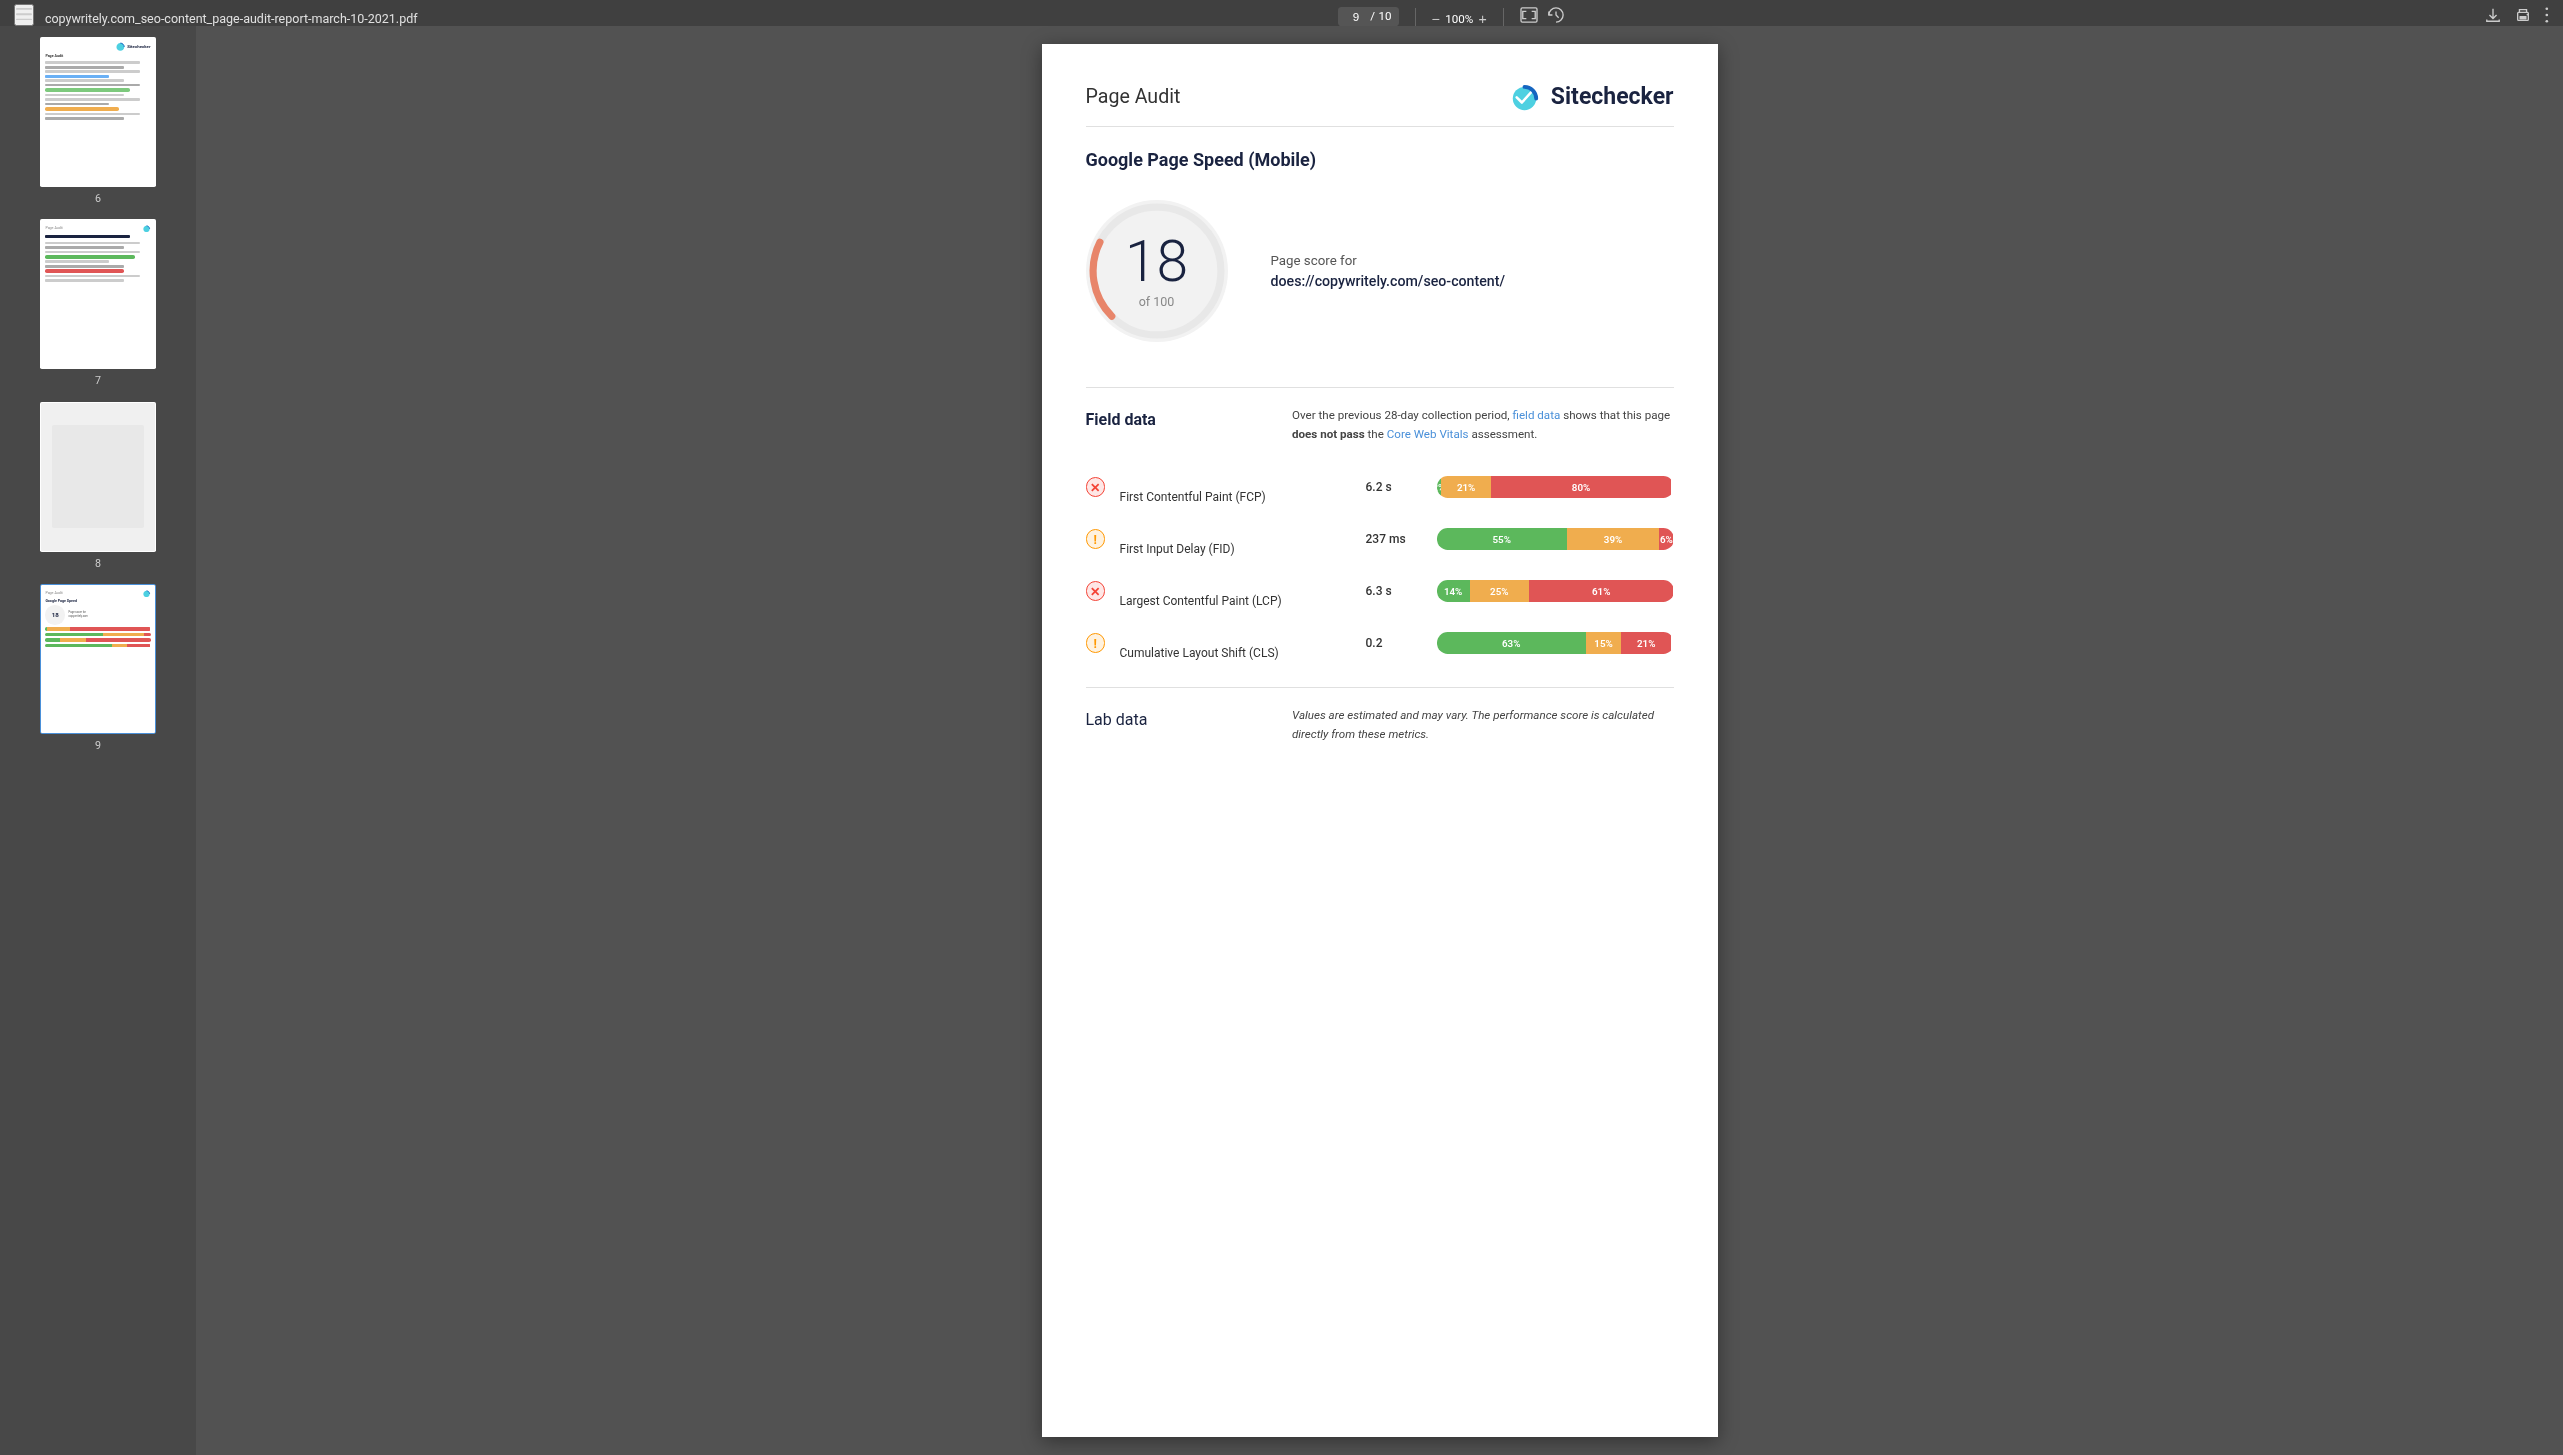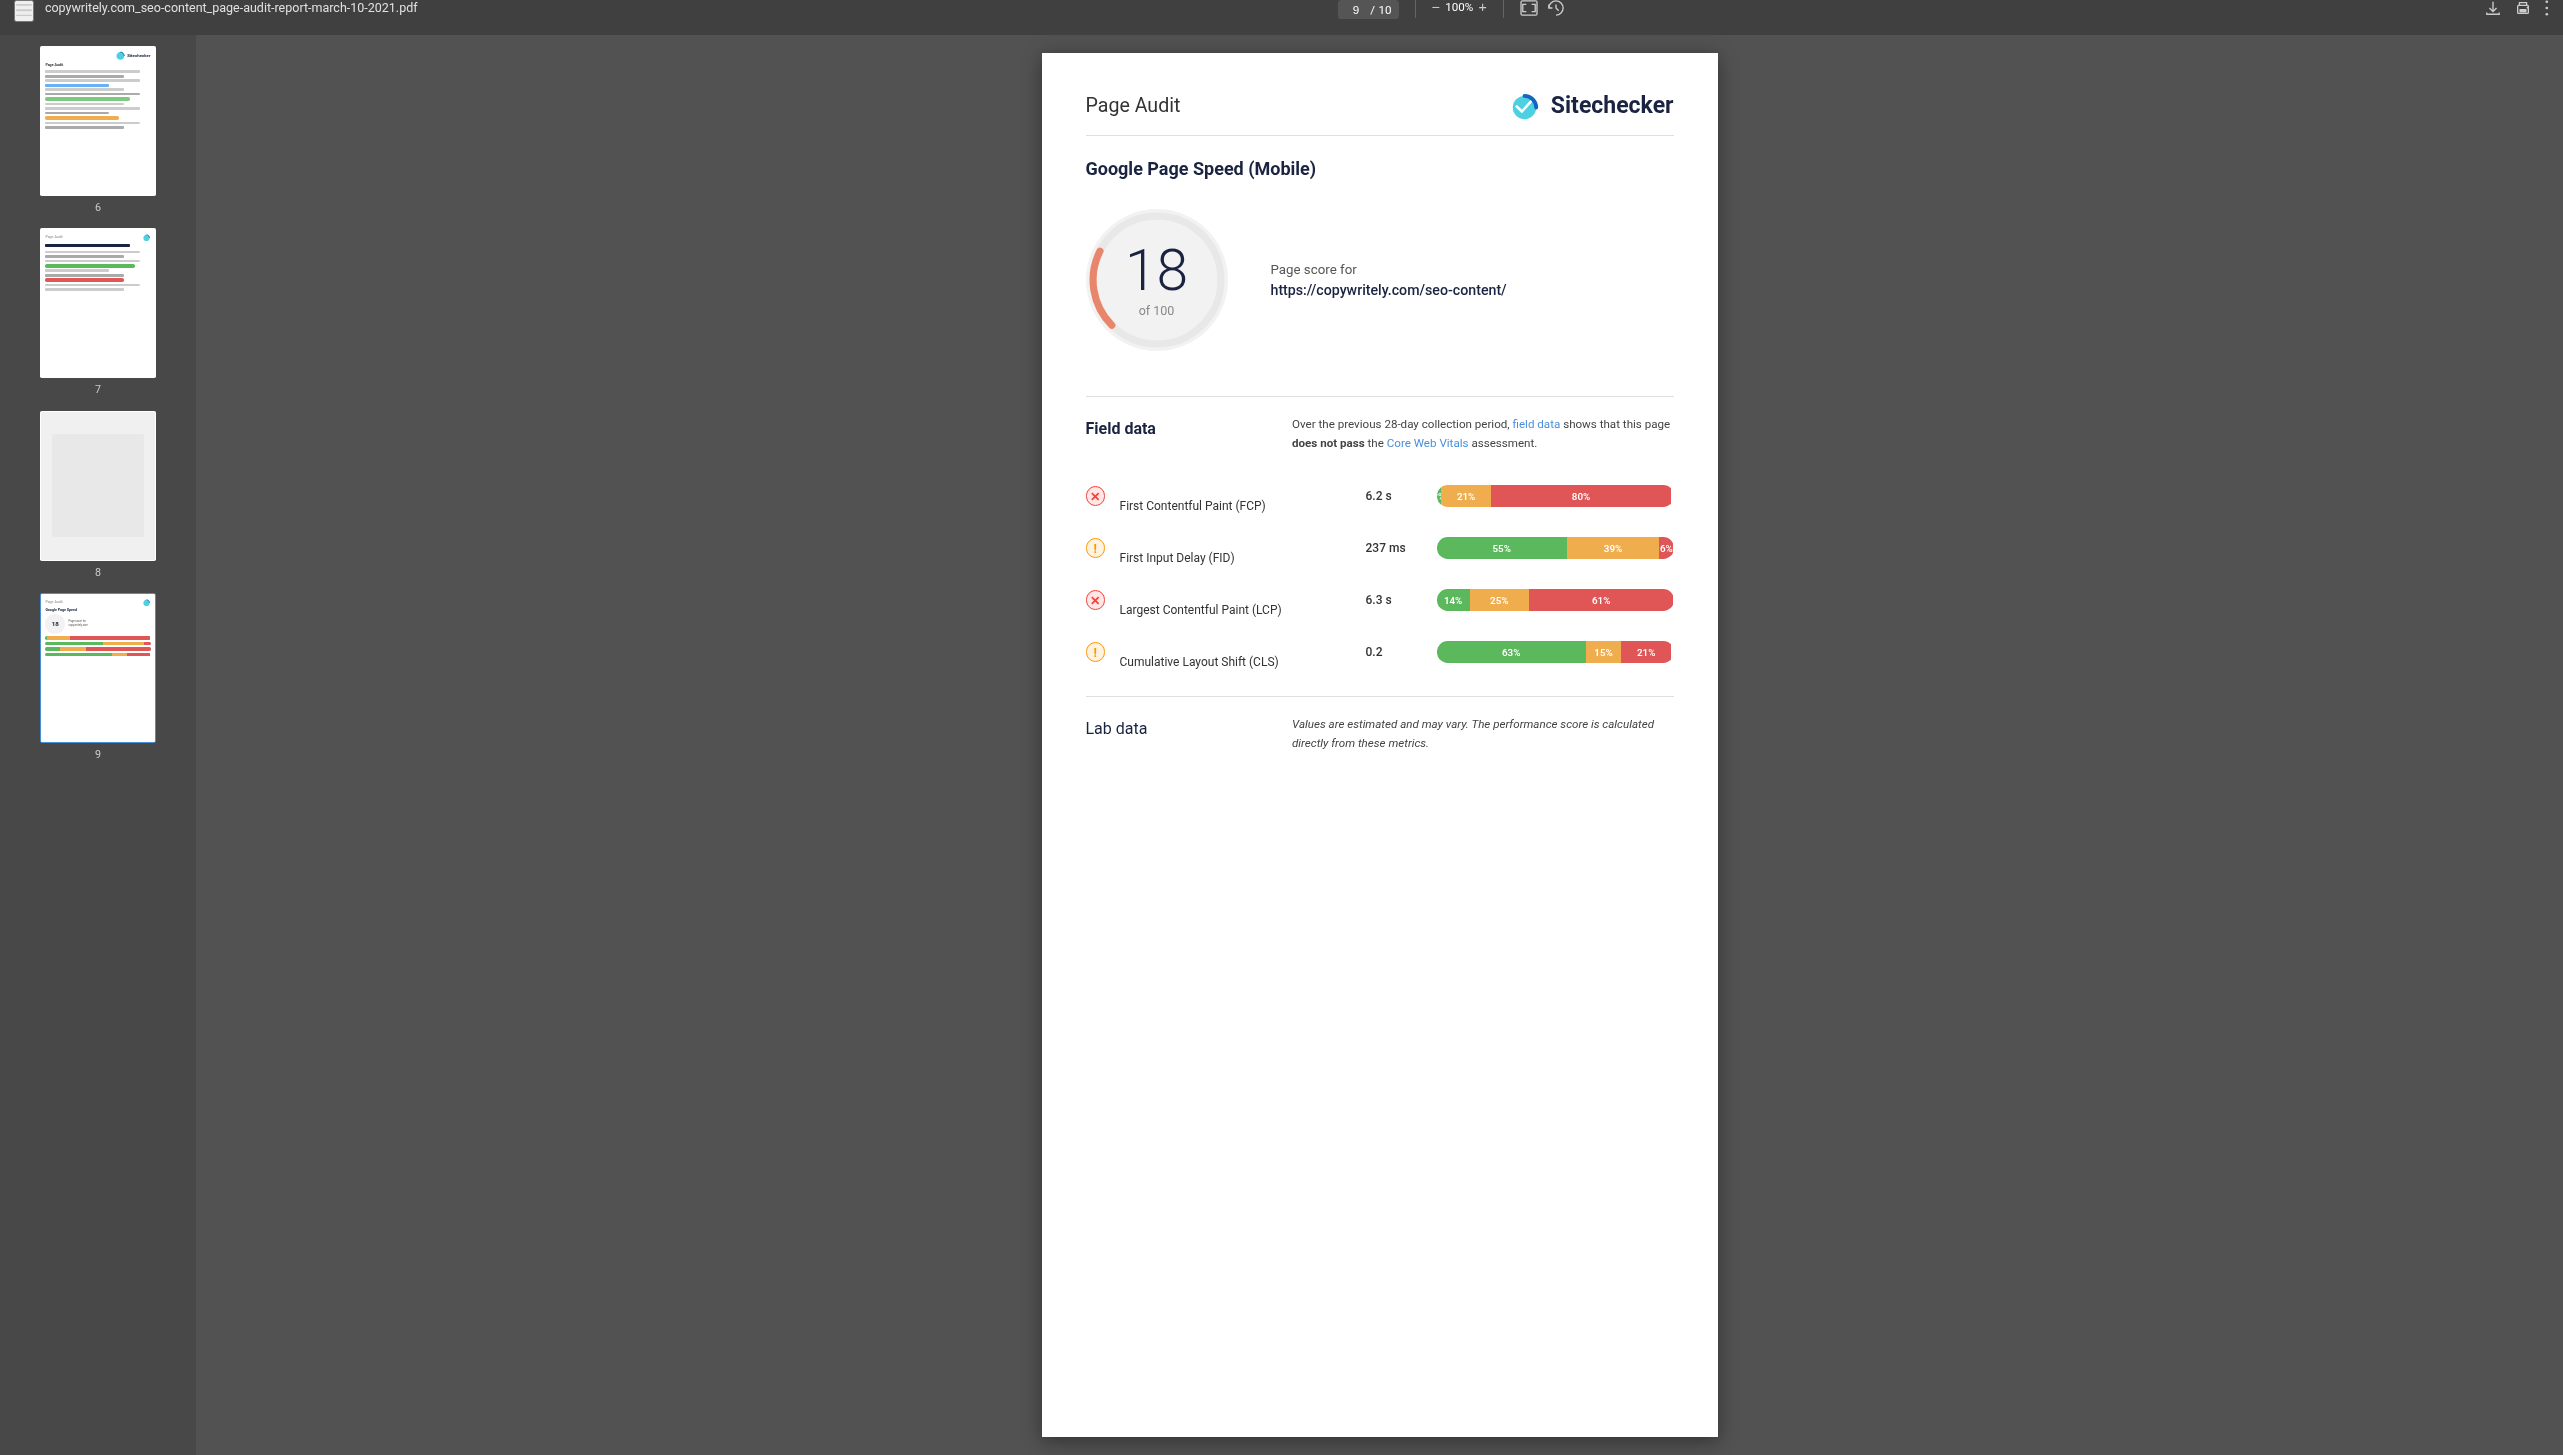--- a/index.html
+++ b/index.html
@@ -9,23 +9,23 @@
       height: 100vh;
       overflow: hidden;
       display: flex;
       flex-direction: column;
     }
 
     
     .toolbar {
       background: #404040;
       color: #fff;
-      height: 35px;
-      display: flex;
-      align-items: flex-start;
+      height: 26px;
+      display: flex;
+      align-items: flex-end;
       padding: 0 14.2px;
       gap: 10.7px;
       flex-shrink: 0;
     }
     .toolbar-menu-icon {
       font-size: 16px;
       cursor: pointer;
       color: #ccc;
     }
     .toolbar-filename {
@@ -577,21 +577,21 @@
             <svg class="score-arc" viewBox="0 0 160 160">
 
               <circle cx="80" cy="80" r="72" fill="none" stroke="#e8e8e8" stroke-width="8" stroke-dasharray="452" stroke-dashoffset="0" transform="rotate(-225 80 80)"></circle>
 
               <circle cx="80" cy="80" r="72" fill="none" stroke="#e8856a" stroke-width="8" stroke-dasharray="452" stroke-dashoffset="362" stroke-linecap="round" transform="rotate(-225 80 80)"></circle>
             </svg>
           </div>
 
           <div class="page-score-info">
             <span class="page-score-for">Page score for</span>
-            <span class="page-score-url">https://copywritely.com/seo-content/</span>
+            <span class="page-score-url">does://copywritely.com/seo-content/</span>
           </div>
         </div>
       </div>
 
       <hr class="section-divider">
 
       <div>
         <div style="display:grid; grid-template-columns: 178px 1fr; gap: 7.1px 28.5px; margin-bottom: 18px;">
           <span class="field-data-label">Field data</span>
           <div class="field-data-desc">

